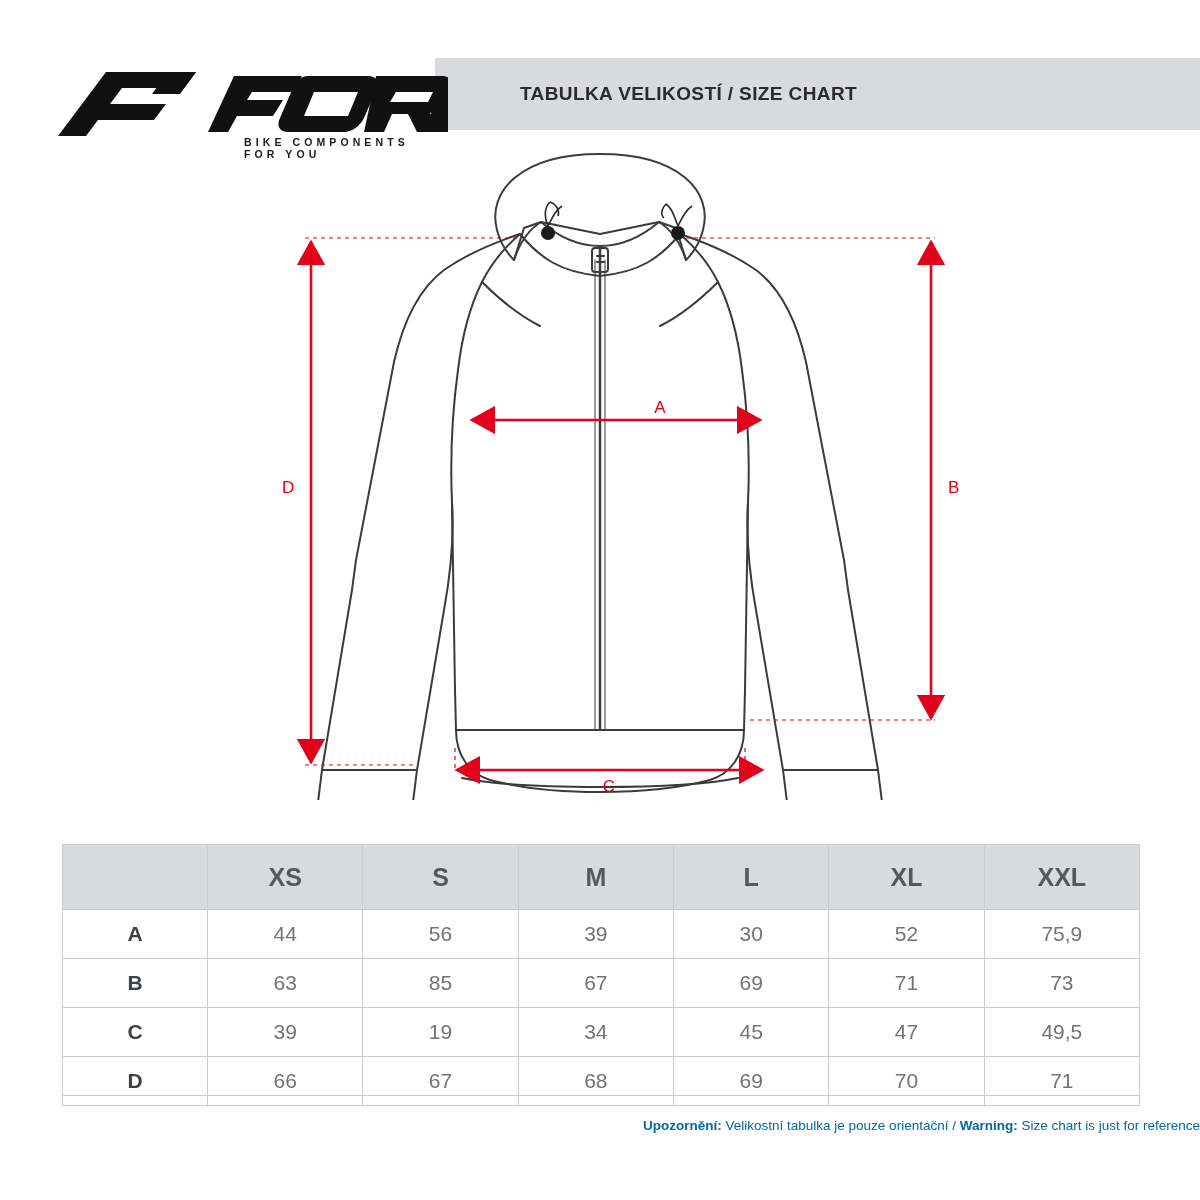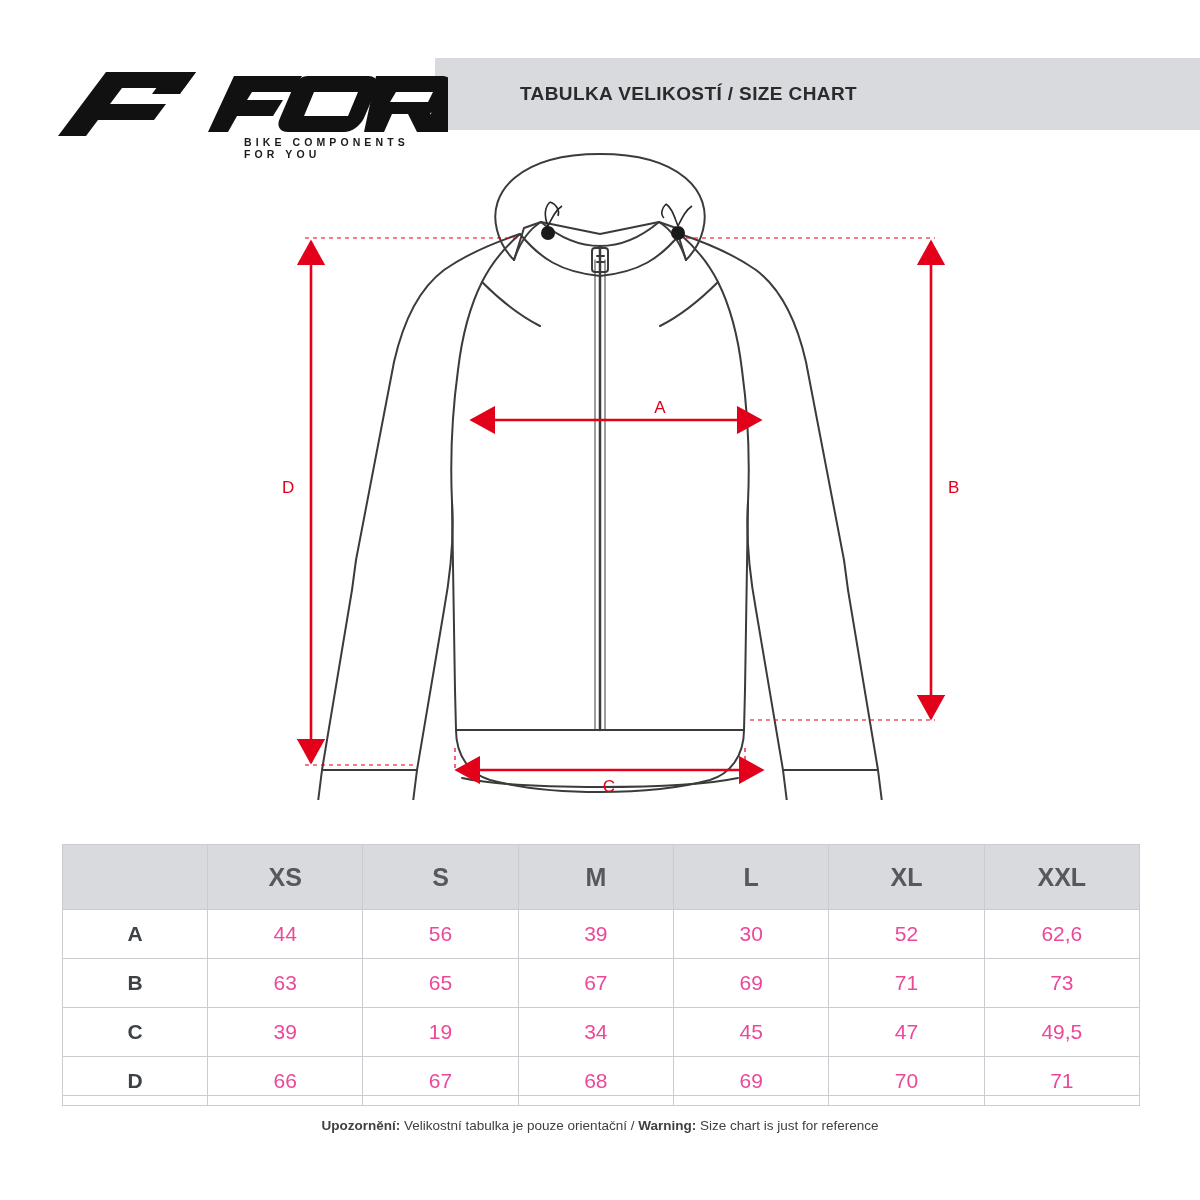--- a/index.html
+++ b/index.html
@@ -99,21 +99,21 @@
     font-size: 25px;
     font-weight: bold;
     color: #55585d;
   }
   table.size-table thead th.corner {
     background: #d8dade;
   }
   table.size-table tbody td {
     height: 46px;
     font-size: 21px;
-    color: #ec4899;
+    color: #737373;
     background: #ffffff;
   }
   table.size-table tbody td.rowhead {
     font-weight: bold;
     font-size: 21px;
     color: #3f4245;
   }
   col.c-label { width: 145px; }
 
   
@@ -123,23 +123,23 @@
     top: 1095px;
     width: 1078px;
     height: 1px;
     background: #c9ccd1;
   }
   .footer-note {
     position: absolute;
     left: 0;
     top: 1118px;
     width: 1200px;
-    text-align: center;
+    text-align: right;
     font-size: 13.5px;
-    color: #404040;
+    color: #0369a1;
   }
   .footer-note b { font-weight: bold; }
 </style>
 </head>
 <body>
 
 <div class="page">
 
   <div class="header">
     <div class="header-bar"></div>
@@ -305,26 +305,26 @@
         </tr>
       </thead>
       <tbody>
         <tr>
           <td class="rowhead">A</td>
           <td>44</td>
           <td>56</td>
           <td>39</td>
           <td>30</td>
           <td>52</td>
-          <td>62,6</td>
+          <td>75,9</td>
         </tr>
         <tr>
           <td class="rowhead">B</td>
           <td>63</td>
-          <td>65</td>
+          <td>85</td>
           <td>67</td>
           <td>69</td>
           <td>71</td>
           <td>73</td>
         </tr>
         <tr>
           <td class="rowhead">C</td>
           <td>39</td>
           <td>19</td>
           <td>34</td>

